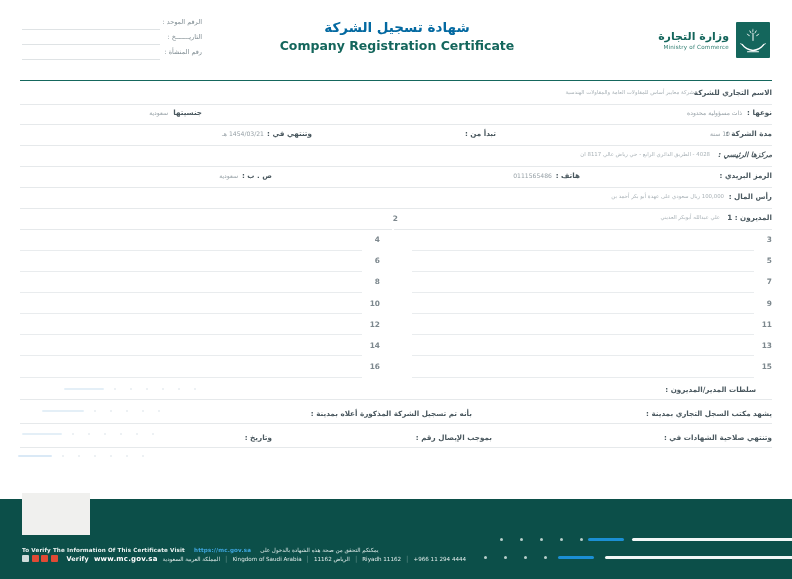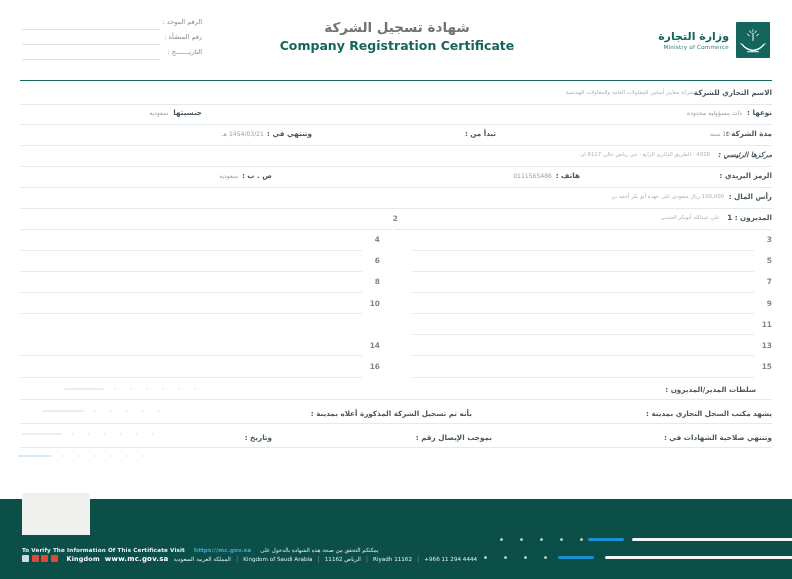--- a/index.html
+++ b/index.html
@@ -7,21 +7,21 @@
     width:792px;height:579px;overflow:hidden;position:relative;
     font-family:"DejaVu Sans","Liberation Sans",sans-serif;
     color:#3c4a52;
   }
   
   #page{position:absolute;left:0;top:0;width:792px;height:579px;background:#fff;}
 
   
   #header{position:absolute;left:0;top:0;width:792px;height:80px;}
   .hdr-title-wrap{position:absolute;left:272px;top:18px;width:250px;text-align:center;}
-  .hdr-ar{font-size:13.5px;font-weight:bold;color:#737373;direction:rtl;letter-spacing:0px;line-height:18px;}
+  .hdr-ar{font-size:13.5px;font-weight:bold;color:#0369a1;direction:rtl;letter-spacing:0px;line-height:18px;}
   .hdr-en{font-size:12.5px;font-weight:bold;color:#14665c;line-height:17px;margin-top:1px;}
 
   
   #topfields{position:absolute;left:22px;top:18px;width:180px;}
   .tf-row{position:relative;height:15px;direction:rtl;}
   .tf-label{position:absolute;right:0;top:0;font-size:6.5px;color:#7f8c92;direction:rtl;white-space:nowrap;}
   .tf-line{position:absolute;right:42px;left:0;top:11px;border-top:0.8px solid #dfe3e5;}
   .tf-val{position:absolute;right:48px;top:0;font-size:6.5px;color:#8d989e;}
 
   
@@ -86,26 +86,26 @@
 
   <div id="header">
 
     <div id="topfields">
       <div class="tf-row">
         <span class="tf-label">الرقم الموحد :</span>
         <span class="tf-line"></span>
         <span class="tf-val"></span>
       </div>
       <div class="tf-row">
-        <span class="tf-label">رقم المنشأة :</span>
+        <span class="tf-label">التاريـــــــخ :</span>
         <span class="tf-line"></span>
         <span class="tf-val"></span>
       </div>
       <div class="tf-row">
-        <span class="tf-label">التاريـــــــخ :</span>
+        <span class="tf-label">رقم المنشأة :</span>
         <span class="tf-line"></span>
         <span class="tf-val"></span>
       </div>
     </div>
 
     <div class="hdr-title-wrap">
       <div class="hdr-ar">شهادة تسجيل الشركة</div>
       <div class="hdr-en">Company Registration Certificate</div>
     </div>
 
@@ -231,20 +231,24 @@
         </div>
         <div class="mcell left">
           <span class="rule"></span>
           <span class="mnum">10</span>
         </div>
       </div>
       <div class="mrow">
         <div class="mcell right">
           <span class="rule"></span>
           <span class="mnum">11</span>
+        </div>
+        <div class="mcell left">
+          <span class="rule"></span>
+          <span class="mnum">12</span>
         </div>
       </div>
       <div class="mrow">
         <div class="mcell right">
           <span class="rule"></span>
           <span class="mnum">13</span>
         </div>
         <div class="mcell left">
           <span class="rule"></span>
           <span class="mnum">14</span>
@@ -339,21 +343,21 @@
       <span class="f-ar">يمكنكم التحقق من صحة هذه الشهادة بالدخول على</span>
     </div>
 
     <div class="f-line2">
       <span class="soc">
         <i class="ig"></i>
         <i class="fb"></i>
         <i class="tw"></i>
         <i class="yt"></i>
       </span>
-      <span class="f-handle">Kingdom</span>
+      <span class="f-handle">Verify</span>
       <span class="f-site">www.mc.gov.sa</span>
       <span class="f-item">المملكة العربية السعودية</span>
       <span class="f-sep">|</span>
       <span class="f-item">Kingdom of Saudi Arabia</span>
       <span class="f-sep">|</span>
       <span class="f-item">الرياض 11162</span>
       <span class="f-sep">|</span>
       <span class="f-item">Riyadh 11162</span>
       <span class="f-sep">|</span>
       <span class="f-item">+966 11 294 4444</span>

